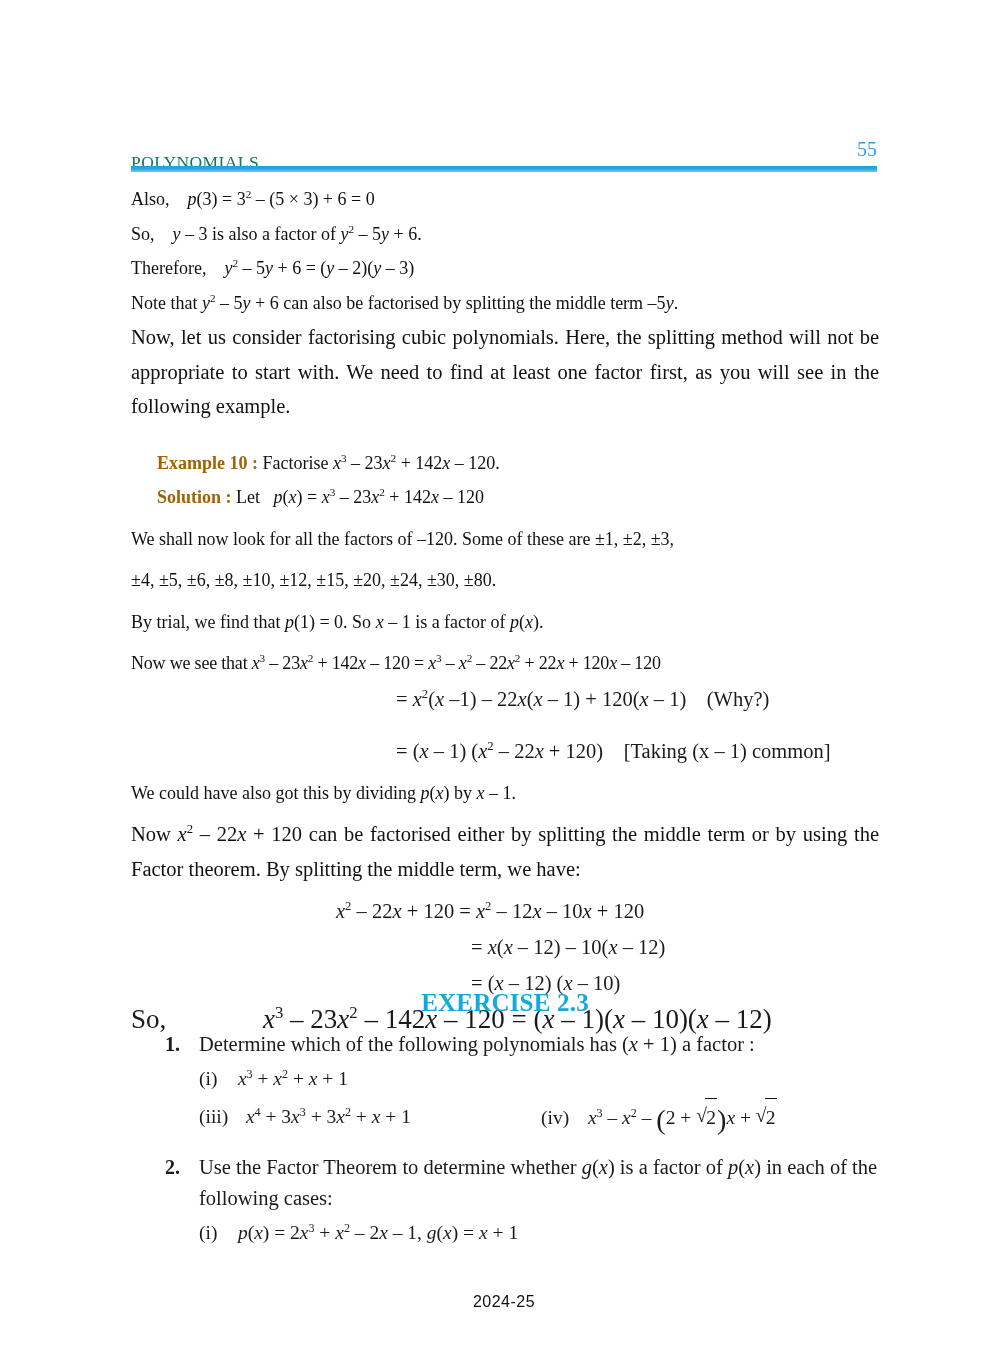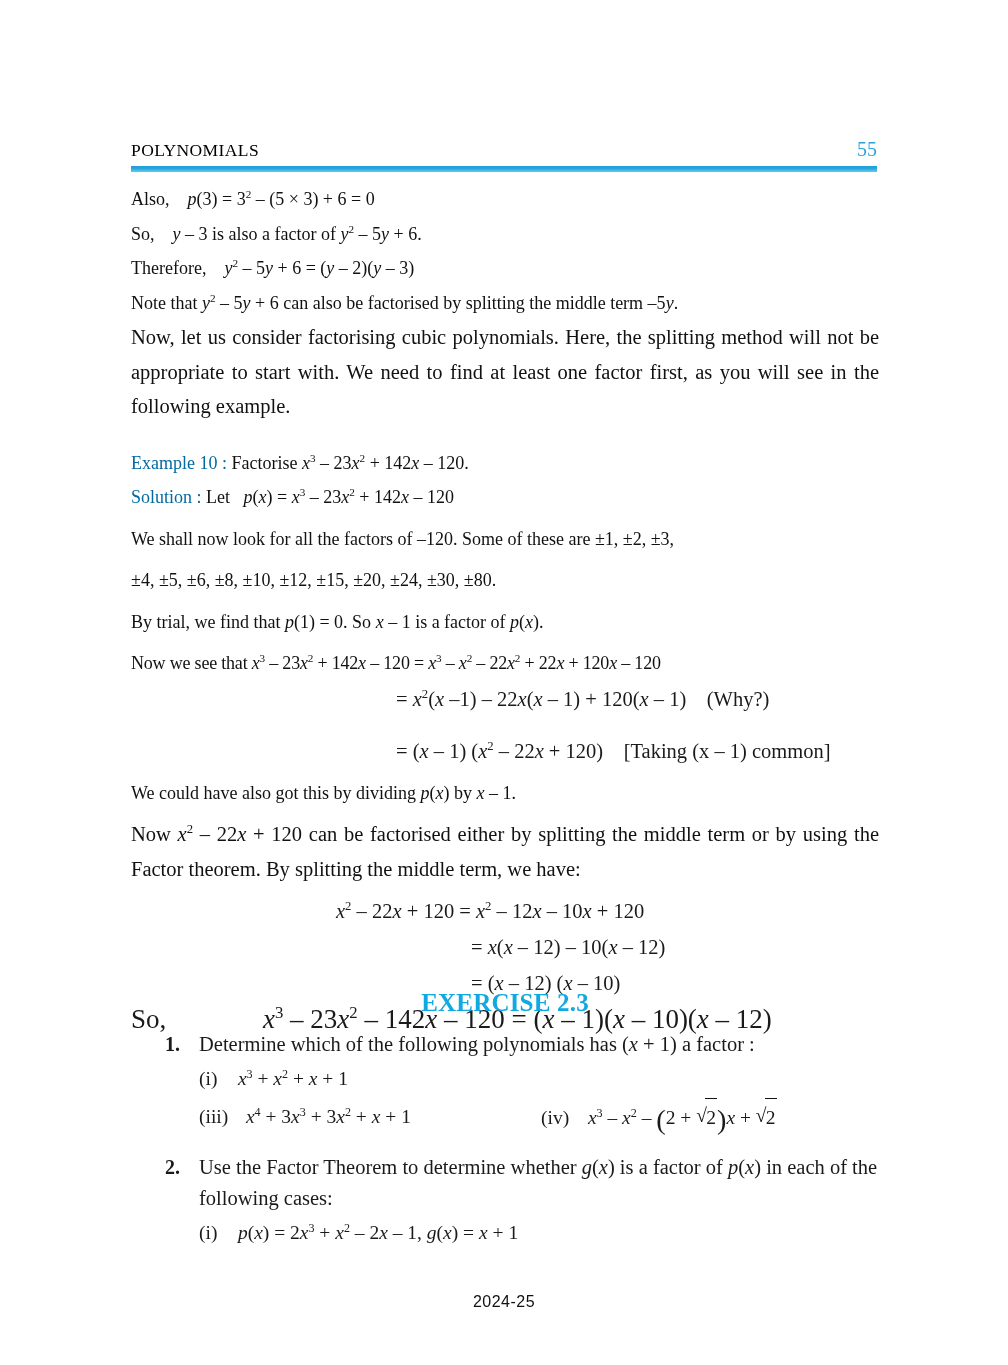--- a/index.html
+++ b/index.html
@@ -27,25 +27,25 @@
   .runhead {
     position: absolute;
     left: 131px;
     top: 140px;
     width: 746px;
     height: 30px;
   }
   .runhead-title {
     position: absolute;
     left: 0;
-    top: 0;
+    top: 12px;
     font-variant: small-caps;
     font-size: 17.5px;
     letter-spacing: 0.4px;
-    color: #000000;
+    color: #0f766e;
     font-family: "Liberation Serif", "DejaVu Serif", serif;
     text-align: center;
   }
   .runhead-page {
     position: absolute;
     right: 0;
     top: -2px;
     font-size: 20px;
     color: #29a3dc;
     font-family: "Liberation Serif", "DejaVu Serif", serif;
@@ -86,22 +86,23 @@
   i, .it {
     font-style: italic;
   }
   sup {
     font-size: 0.62em;
     vertical-align: super;
     line-height: 0;
   }
 
   .lbl {
-    color: #0369a1;
-    font-weight: normal;
+    color: #a16207;
+    font-weight: bold;
+    margin-left: 26px;
   }
   .eqrow {
     font-size: 20.5px;
     line-height: 36px;
     white-space: nowrap;
   }
   .eq-ind-a { padding-left: 265px; }
   .eq-ind-b { padding-left: 265px; margin-top: 16px; }
   .eq-ctr-a { padding-left: 205px; }
   .eq-ctr-b { padding-left: 340px; }

